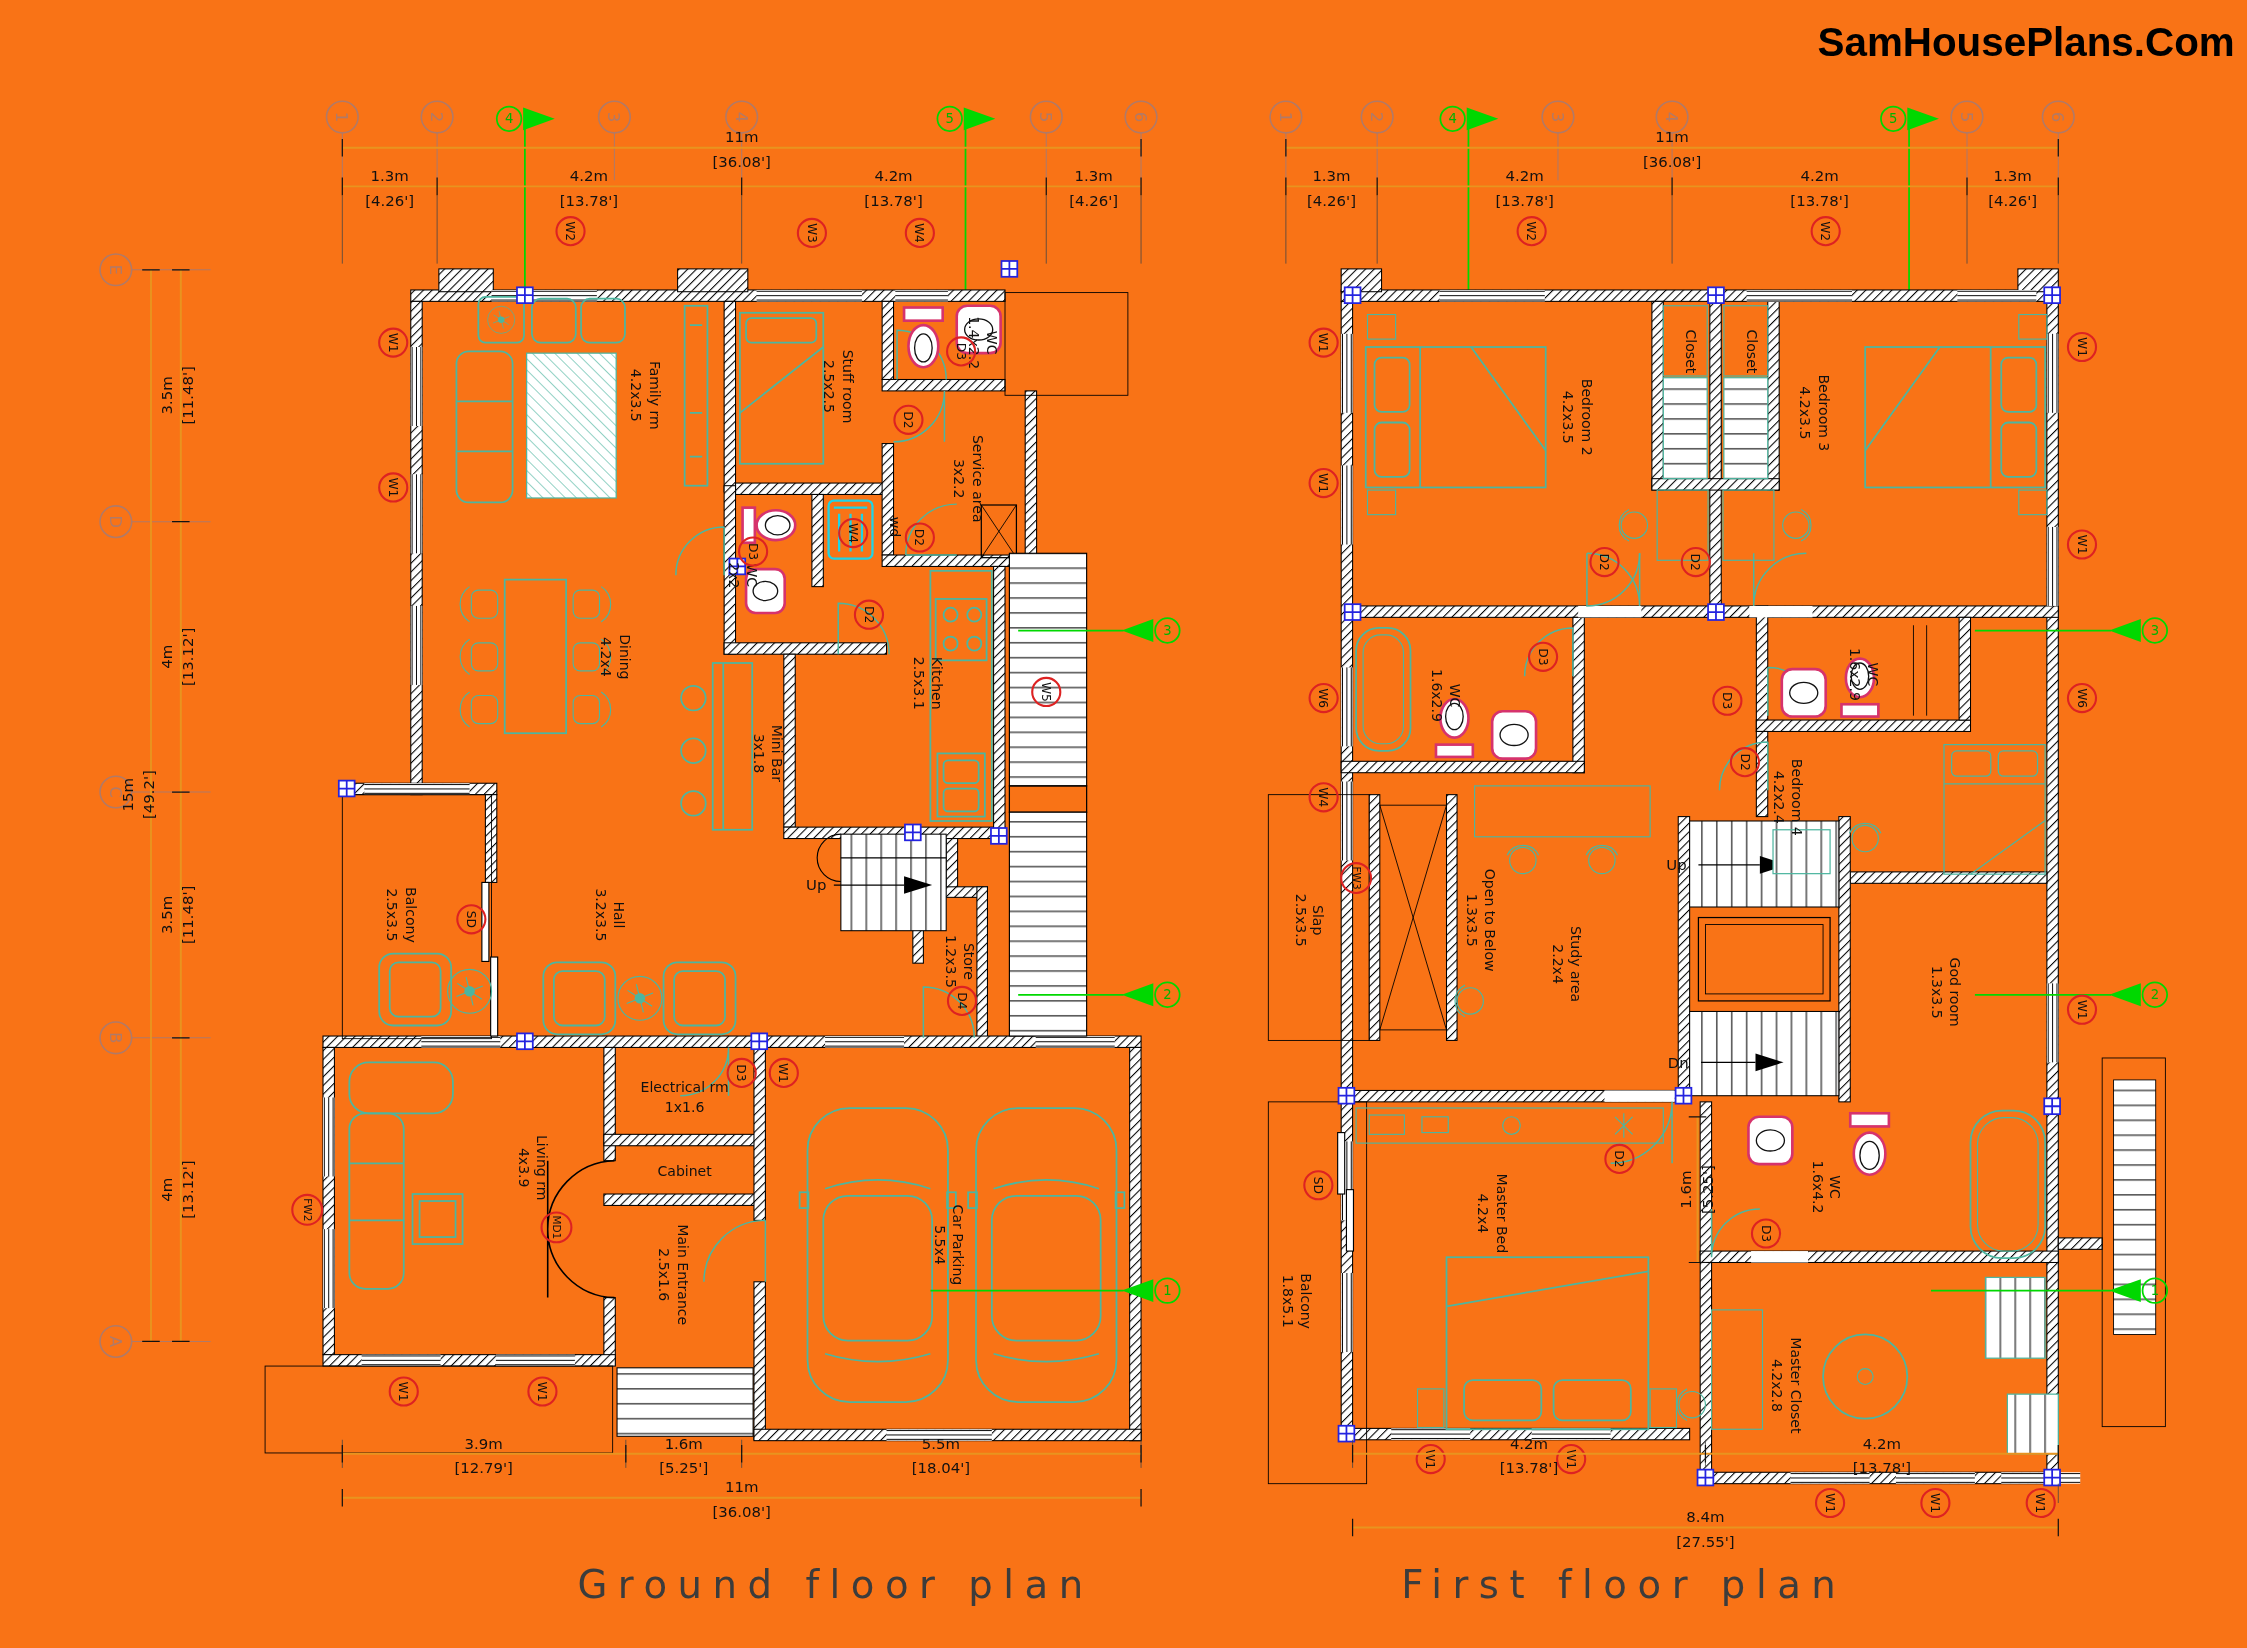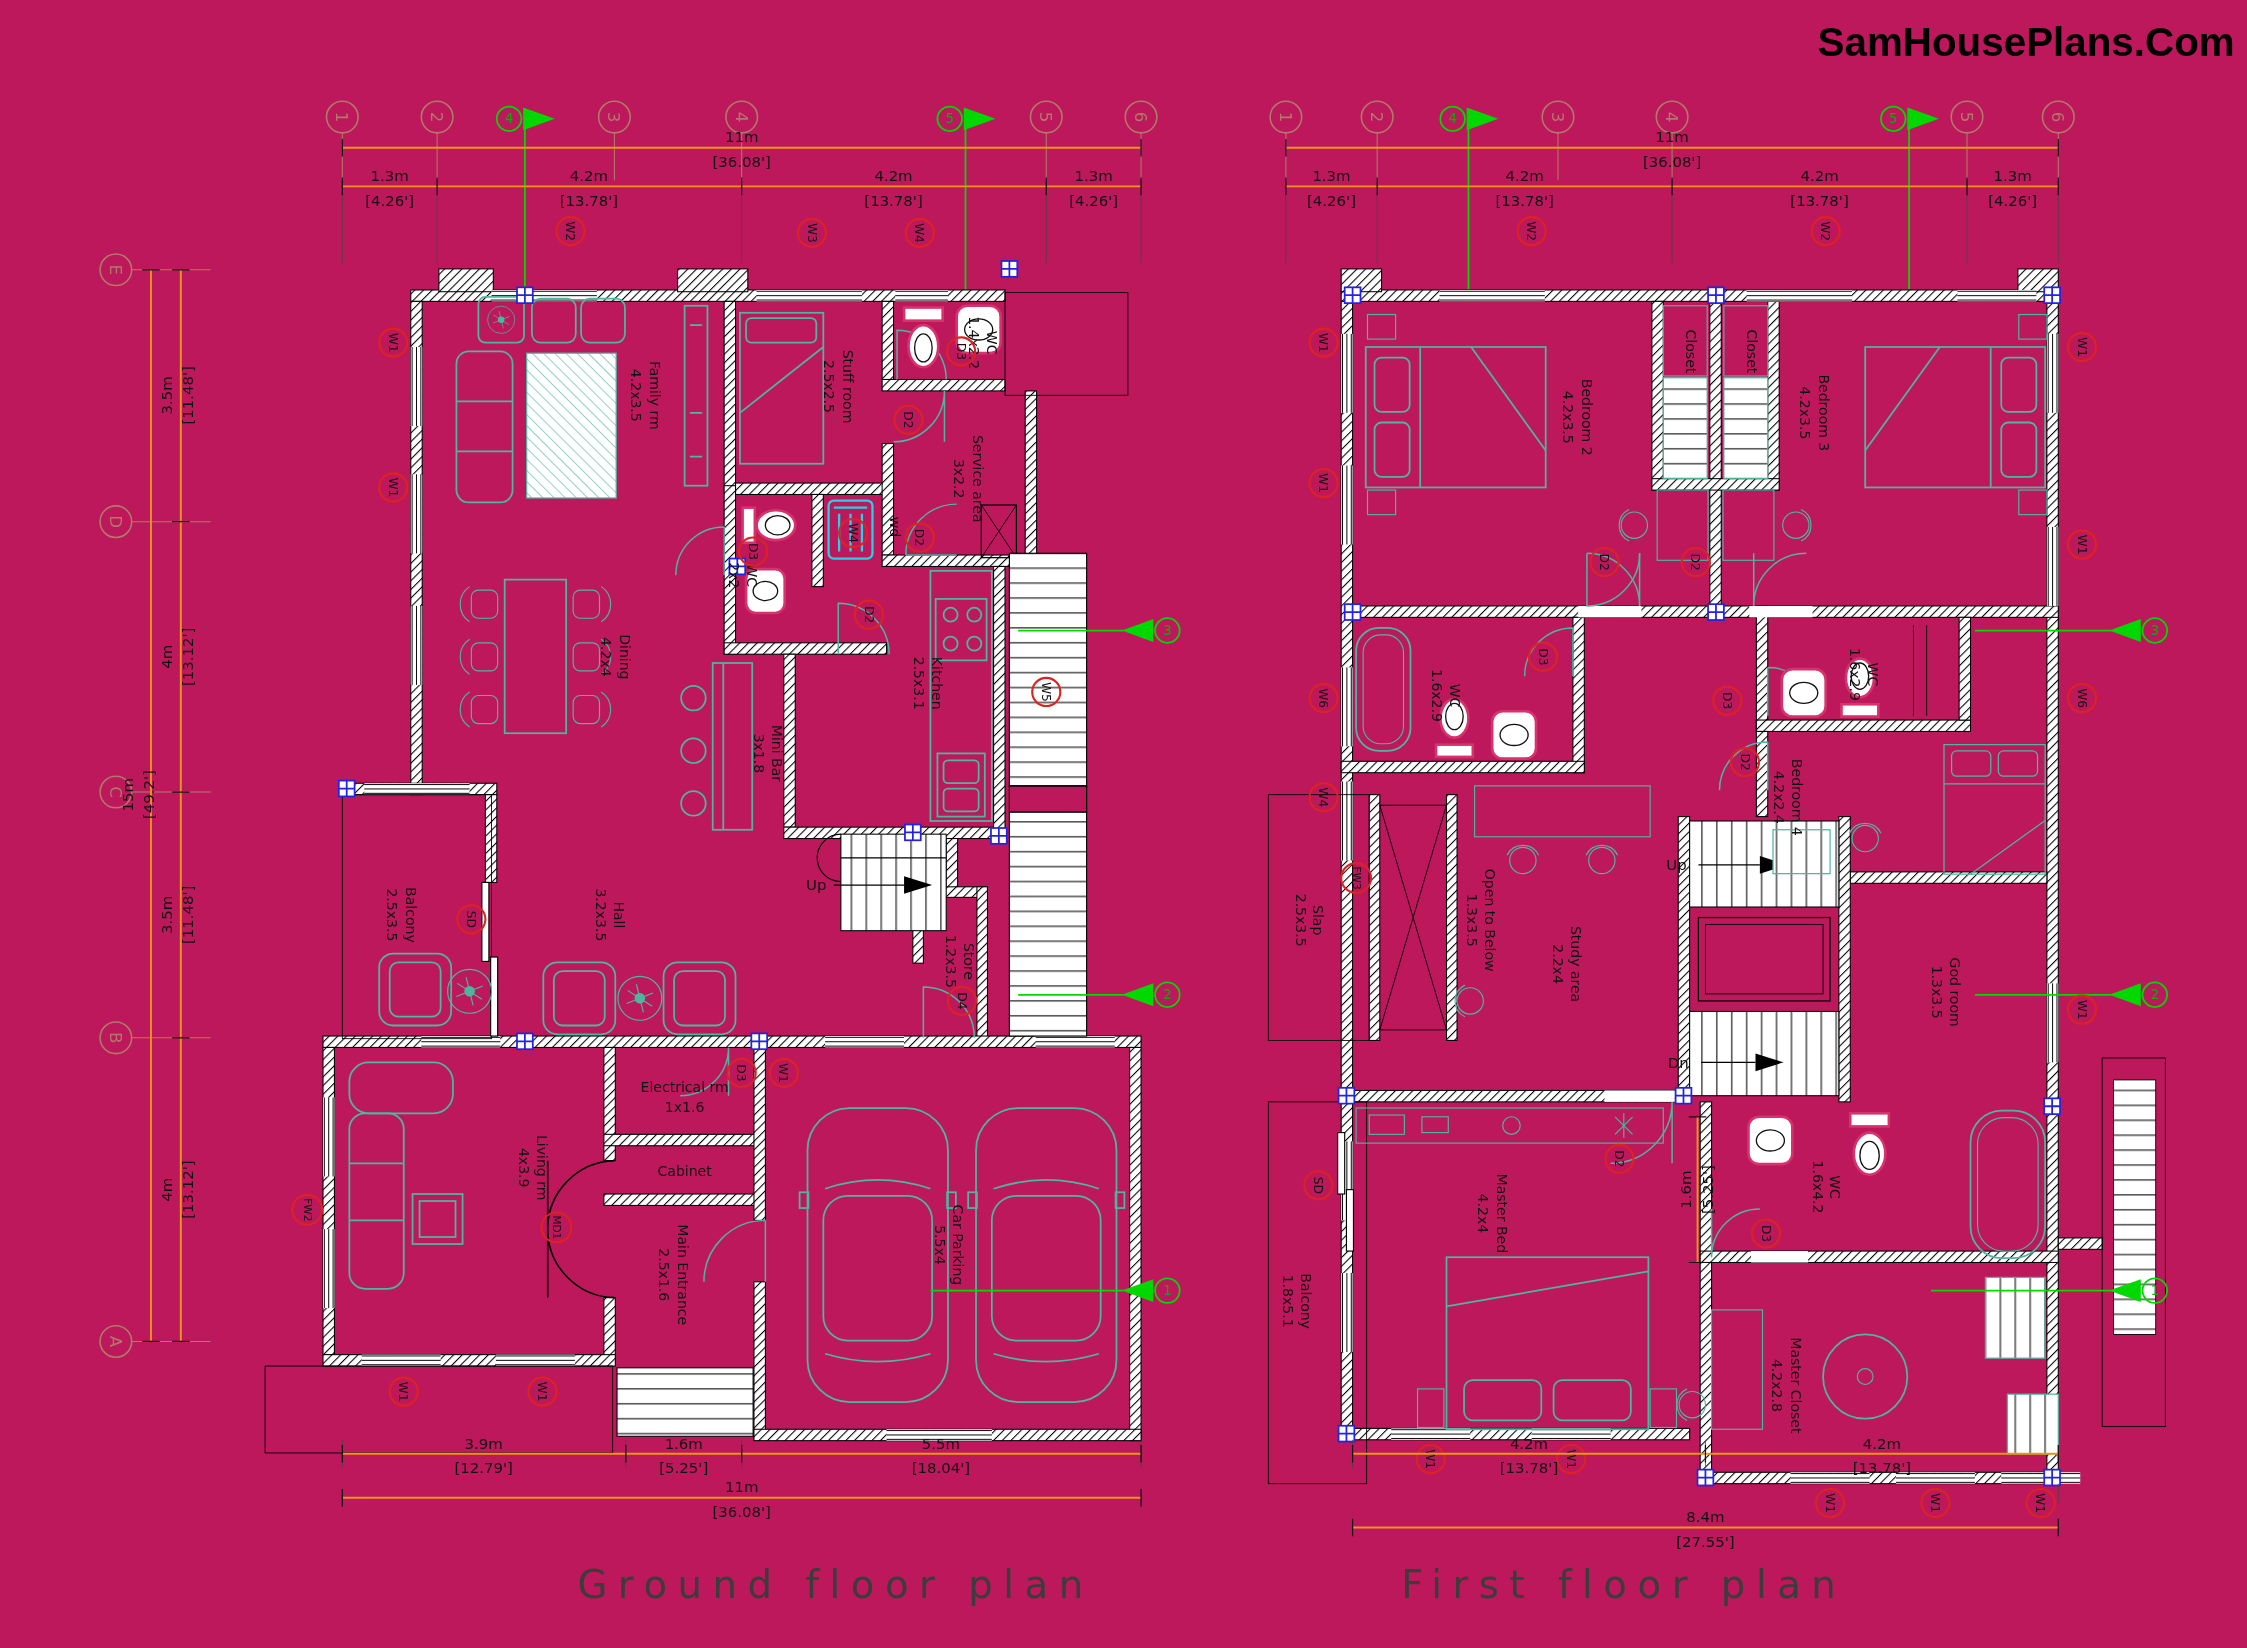--- a/index.html
+++ b/index.html
@@ -1,16 +1,16 @@
 <!DOCTYPE html>
 <html style="font-size:14px"><head>
 <meta charset="utf-8">
 <style>
   html,body{margin:0;padding:0;background:#fff;}
-  .canvas{position:relative;width:2247px;height:1649px;background:#be185d;overflow:hidden;
+  .canvas{position:relative;width:2247px;height:1649px;background:#f97316;overflow:hidden;
           font-family:"DejaVu Sans",sans-serif;}
   svg{position:absolute;inset:0;}
   .wall{fill:url(#hatch);stroke:#000;stroke-width:1.2;}
   .thin{fill:none;stroke:#000;stroke-width:1.4;}
   .thinl{fill:none;stroke:#000;stroke-width:1;}
   .furn{fill:none;stroke:#4db6a0;stroke-width:2;}
   .furnt{fill:none;stroke:#4db6a0;stroke-width:1.3;}
   .fix{fill:#fff;stroke:#d6336c;stroke-width:3;}
   .fixd{fill:none;stroke:#111;stroke-width:1.5;}
   .app{fill:none;stroke:#1ed4e6;stroke-width:2.6;}

